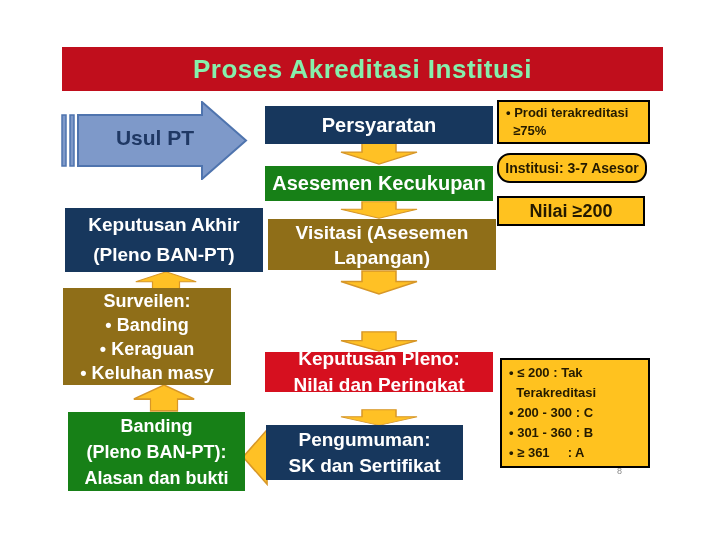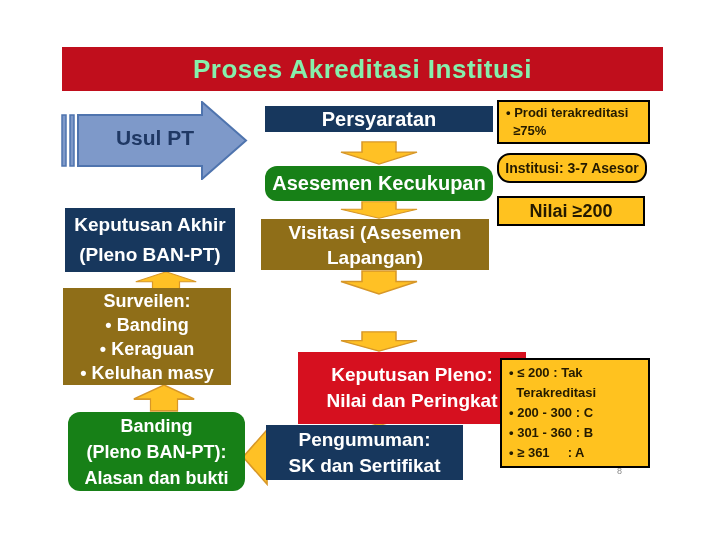--- a/index.html
+++ b/index.html
@@ -6,21 +6,21 @@
   body{width:720px;height:540px;font-family:"Liberation Sans",sans-serif;}
   .slide{position:relative;width:720px;height:540px;background:#ffffff;overflow:hidden;}
 
   .title-bar{position:absolute;left:62px;top:47px;width:601px;height:44px;
     background:#C00E1C;color:#86efac;font-weight:bold;font-size:26px;
     display:flex;align-items:center;justify-content:center;letter-spacing:.5px;}
 
   .box{position:absolute;display:flex;align-items:center;justify-content:center;
     text-align:center;color:#ffffff;font-weight:bold;white-space:pre-line;z-index:2;}
   .navy{background:#17375D;}
-  .green{background:#178017;border-radius:12px;}
+  .green{background:#178017;}
   .goldbg{background:#8F6E18;}
   .maroon{background:#7E1420;}
   .redbg{background:#D6101F;}
 
   .note{position:absolute;background:#FFC21F;border:2px solid #000;
     color:#241a00;font-weight:bold;display:flex;align-items:center;
     white-space:pre-line;box-sizing:border-box;z-index:2;}
   .note.left{justify-content:flex-start;text-align:left;padding:20px 7px;}
   .note.center{justify-content:center;text-align:center;}
 
@@ -40,71 +40,71 @@
 
   <div class="usul-arrow">
     <svg width="188" height="79" viewBox="0 0 188 79">
       <rect x="2" y="14" width="4" height="51" fill="#7E99C9" stroke="#4F74AE" stroke-width="1.5"></rect>
       <rect x="10" y="14" width="4" height="51" fill="#7E99C9" stroke="#4F74AE" stroke-width="1.5"></rect>
       <polygon points="18,14 142,14 142,1 186,39.5 142,78 142,65 18,65" fill="#7E99C9" stroke="#4F74AE" stroke-width="2"></polygon>
     </svg>
   </div>
   <div class="usul-label">Usul PT</div>
 
-  <div class="box navy" style="left:265px;top:106px;width:228px;height:26px;font-size:20px;">Persyaratan</div>
+  <div class="box navy" style="left:265px;top:106px;width:228px;height:38px;font-size:20px;">Persyaratan</div>
 
   <div class="arrow" style="left:340px;top:141px;">
     <svg width="78" height="24" viewBox="0 0 78 26" preserveAspectRatio="none">
       <polygon points="22,1 56,1 56,12 77,12 39,25 1,12 22,12" fill="#FFC125" stroke="#D79728" stroke-width="1.5"></polygon>
     </svg>
   </div>
 
   <div class="box green" style="left:265px;top:166px;width:228px;height:35px;font-size:20px;">Asesemen Kecukupan</div>
 
   <div class="arrow" style="left:340px;top:201px;">
     <svg width="78" height="18" viewBox="0 0 78 26" preserveAspectRatio="none">
       <polygon points="22,1 56,1 56,12 77,12 39,25 1,12 22,12" fill="#FFC125" stroke="#D79728" stroke-width="1.5"></polygon>
     </svg>
   </div>
 
-  <div class="box goldbg" style="left:261px;top:219px;width:228px;height:51px;font-size:19px;line-height:25px;">Visitasi (Asesemen
+  <div class="box goldbg" style="left:268px;top:219px;width:228px;height:51px;font-size:19px;line-height:25px;">Visitasi (Asesemen
 Lapangan)</div>
 
   <div class="arrow" style="left:340px;top:270px;">
     <svg width="78" height="25" viewBox="0 0 78 26" preserveAspectRatio="none">
       <polygon points="22,1 56,1 56,12 77,12 39,25 1,12 22,12" fill="#FFC125" stroke="#D79728" stroke-width="1.5"></polygon>
     </svg>
   </div>
 
 
   <div class="arrow" style="left:340px;top:331px;">
     <svg width="78" height="21" viewBox="0 0 78 26" preserveAspectRatio="none">
       <polygon points="22,1 56,1 56,12 77,12 39,25 1,12 22,12" fill="#FFC125" stroke="#D79728" stroke-width="1.5"></polygon>
     </svg>
   </div>
 
-  <div class="box redbg" style="left:265px;top:352px;width:228px;height:72px;font-size:19px;line-height:26px;margin-left:33px;">Keputusan Pleno:
+  <div class="box redbg" style="left:265px;top:352px;width:228px;height:40px;font-size:19px;line-height:26px;">Keputusan Pleno:
 Nilai dan Peringkat</div>
 
   <div class="arrow" style="left:340px;top:409px;">
     <svg width="78" height="17" viewBox="0 0 78 26" preserveAspectRatio="none">
       <polygon points="22,1 56,1 56,12 77,12 39,25 1,12 22,12" fill="#FFC125" stroke="#D79728" stroke-width="1.5"></polygon>
     </svg>
   </div>
 
   <div class="box navy" style="left:266px;top:425px;width:197px;height:55px;font-size:19px;line-height:26px;">Pengumuman:
 SK dan Sertifikat</div>
 
   <div class="arrow" style="left:242px;top:418px;">
     <svg width="48" height="78" viewBox="0 0 46 80" preserveAspectRatio="none">
       <polygon points="1,40 24,12 24,28 45,28 45,52 24,52 24,68" fill="#FFC125" stroke="#D79728" stroke-width="1.5"></polygon>
     </svg>
   </div>
 
-  <div class="box navy" style="left:65px;top:208px;width:170px;height:64px;font-size:19px;line-height:30px;">Keputusan Akhir
+  <div class="box navy" style="left:65px;top:208px;width:198px;height:64px;font-size:19px;line-height:30px;">Keputusan Akhir
 (Pleno BAN-PT)</div>
 
   <div class="arrow" style="left:135px;top:271px;">
     <svg width="62" height="20" viewBox="0 0 78 26" preserveAspectRatio="none">
       <polygon points="39,1 77,14 56,14 56,25 22,25 22,14 1,14" fill="#FFC125" stroke="#D79728" stroke-width="1.5"></polygon>
     </svg>
   </div>
 
   <div class="box goldbg" style="left:63px;top:288px;width:168px;height:97px;font-size:18px;line-height:24px;">Surveilen:
 • Banding

